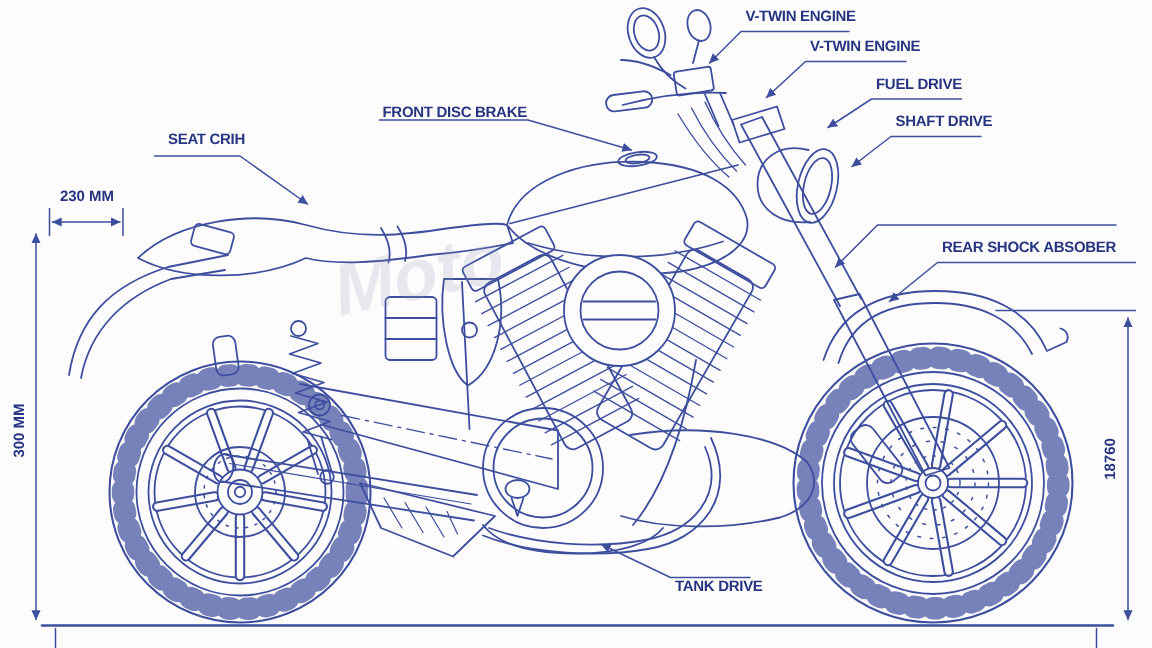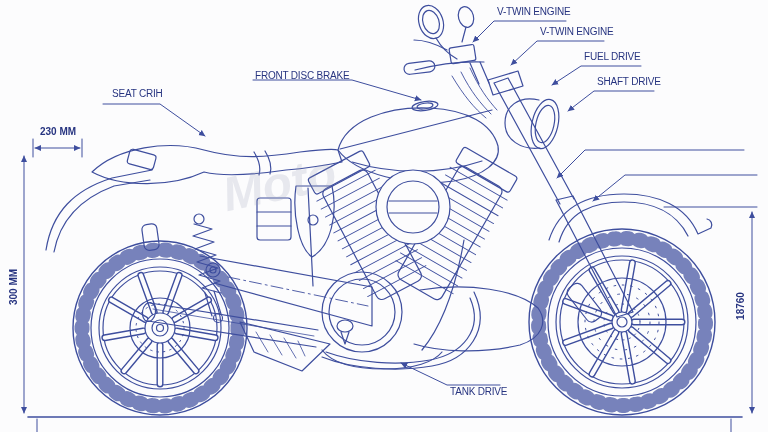--- a/index.html
+++ b/index.html
@@ -1,19 +1,19 @@
 <!DOCTYPE html>
 <html><head>
 <meta charset="utf-8">
 <style>
   html,body{margin:0;padding:0;background:#e8e8ea;}
   #stage{position:relative;width:768px;height:432px;background:#fcfcfd;overflow:hidden;
          font-family:"Liberation Sans",sans-serif;}
   #drawing{position:absolute;left:0;top:0;}
-  .callout{position:absolute;color:#273480;font-weight:normal;font-size:10px;
+  .callout{position:absolute;color:#273480;font-weight:bold;font-size:10px;
            letter-spacing:-0.2px;white-space:nowrap;line-height:12px;}
   .dim{position:absolute;color:#273480;font-weight:bold;font-size:10px;
        white-space:nowrap;text-align:center;line-height:14px;}
   .rot{transform:rotate(-90deg);transform-origin:center;}
   .watermark{position:absolute;left:222px;top:156px;font-size:48px;font-weight:bold;
              font-style:italic;color:rgba(150,156,178,0.20);transform:rotate(-12deg);
              white-space:nowrap;}
 </style>
 </head>
 <body>
@@ -286,20 +286,21 @@
       <path d="M500 385 L447 385 L401 363" marker-end="url(#arrE)"></path>
     </g>
   </svg>
 
   <div class="watermark">Moto</div>
 
   <div class="callout" style="left:497px;top:6px">V-TWIN ENGINE</div>
   <div class="callout" style="left:540px;top:26px">V-TWIN ENGINE</div>
   <div class="callout" style="left:584px;top:51px">FUEL DRIVE</div>
   <div class="callout" style="left:597px;top:76px">SHAFT DRIVE</div>
+  <div class="callout" style="left:628px;top:160px">REAR SHOCK ABSOBER</div>
   <div class="callout" style="left:255px;top:70px">FRONT DISC BRAKE</div>
   <div class="callout" style="left:112px;top:88px">SEAT CRIH</div>
   <div class="callout" style="left:450px;top:386px">TANK DRIVE</div>
 
   <div class="dim" style="left:33px;top:125px;width:50px">230 MM</div>
   <div class="dim rot" style="left:-16px;top:280px;width:60px;height:14px">300 MM</div>
   <div class="dim rot" style="left:711px;top:299px;width:60px;height:14px">18760</div>
 
 </div>
 

